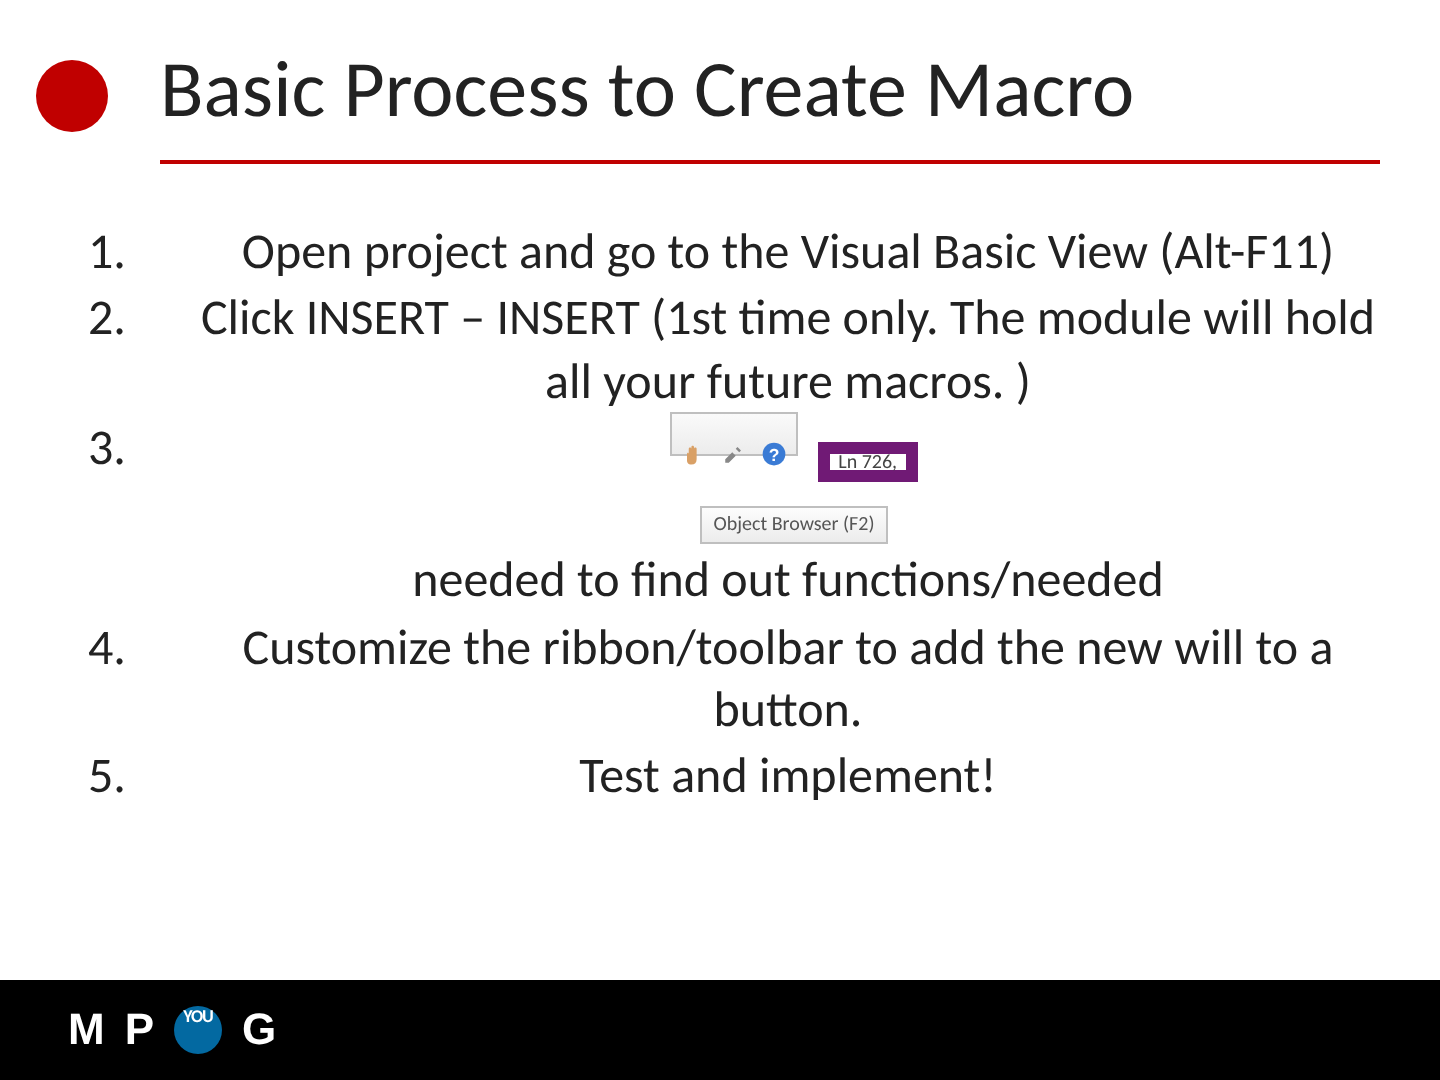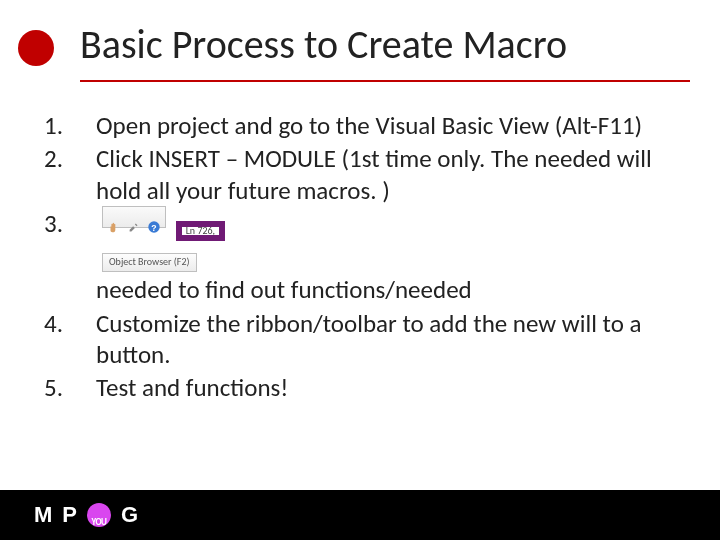--- a/index.html
+++ b/index.html
@@ -7,50 +7,50 @@
   .slide { position: relative; width: 720px; height: 540px; background: #fff; }
 
   .bullet-dot { position: absolute; left: 18px; top: 30px; width: 36px; height: 36px; border-radius: 50%; background: #c00000; }
 
   .title { position: absolute; left: 80px; top: 20px; font-size: 40px; color: #222; font-weight: 400; letter-spacing: 0px; }
 
   .hr { position: absolute; left: 80px; top: 80px; width: 610px; height: 0; border-top: 2px solid #c00000; }
 
   .content { position: absolute; left: 28px; top: 110px; width: 664px; color: #222; }
   ol.steps { list-style: none; counter-reset: step; }
-  ol.steps > li { counter-increment: step; position: relative; padding-left: 68px; font-size: 25px; line-height: 1.25; margin-bottom: 2px; }
+  ol.steps > li { counter-increment: step; position: relative; padding-left: 68px; font-size: 25px; line-height: 1.25; margin-bottom: 2px; text-align: center; }
   ol.steps > li::before { content: counter(step) "."; position: absolute; left: 16px; top: 0; font-size: 25px; }
 
   .inline-fig { display: inline-block; vertical-align: middle; margin-left: 6px; position: relative; top: -2px; }
   .tb-row { display: inline-flex; align-items: center; border: 1px solid #bfbfbf; background: linear-gradient(#fafafa,#ececec); height: 22px; padding: 0 4px; gap: 6px; }
   .tb-ico { width: 14px; height: 14px; display: inline-block; }
   .ln-box { font-size: 10px; color: #444; border: 6px solid #701a75; background: #fff; padding: 0 4px; height: 20px; display: inline-flex; align-items: center; margin-left: 4px; }
   .ob-label { margin-top: 3px; font-size: 10px; color: #555; background: linear-gradient(#fdfdfd,#ececec); border: 1px solid #bfbfbf; padding: 2px 6px; display: inline-block; }
 
   .footer { position: absolute; left: 0; bottom: 0; width: 720px; height: 50px; background: #000; display: flex; align-items: center; padding-left: 34px; gap: 10px; }
   .logo-m, .logo-p, .logo-g { color: #fff; font-weight: 700; font-size: 22px; font-family: Arial, sans-serif; }
-  .logo-o { width: 24px; height: 24px; border-radius: 50%; background: #d946ef; display: inline-flex; align-items: flex-end; justify-content: center; color: #fff; font-size: 9px; font-weight: 700; letter-spacing: -0.5px; }
+  .logo-o { width: 24px; height: 24px; border-radius: 50%; background: #0369a1; display: inline-flex; align-items: flex-start; justify-content: center; color: #fff; font-size: 9px; font-weight: 700; letter-spacing: -0.5px; }
 </style>
 </head>
 <body>
 
 <div class="slide">
 
   <div class="bullet-dot"></div>
 
   <div class="title">Basic Process to Create Macro</div>
   <div class="hr"></div>
 
   <div class="content">
     <ol class="steps">
       <li>
         <span>Open project and go to the Visual Basic View (Alt-F11)</span>
       </li>
       <li>
-        <span>Click INSERT – MODULE (1st time only. The needed will hold all your future macros. )</span>
+        <span>Click INSERT – INSERT (1st time only. The module will hold all your future macros. )</span>
       </li>
       <li>
         <span class="inline-fig">
           <span style="display:inline-block; vertical-align:top;">
             <span class="tb-row">
               <span class="tb-ico">
                 <svg viewBox="0 0 16 16" width="14" height="14">
                     <path fill="#d9a066" d="M4 8c0-1 1-1 1 0v2V5c0-1 1.5-1 1.5 0v4V4c0-1 1.5-1 1.5 0v5V5c0-1 1.5-1 1.5 0v6c0 2-1 3-3 3H6c-1 0-2-1-2-2V8z"></path>
                   </svg>
               </span>
@@ -71,21 +71,21 @@
             <span class="ob-label">Object Browser (F2)</span>
           </span>
         </span>
         <br>
         <span>needed to find out functions/needed</span>
       </li>
       <li>
         <span>Customize the ribbon/toolbar to add the new will to a button.</span>
       </li>
       <li>
-        <span>Test and functions!</span>
+        <span>Test and implement!</span>
       </li>
     </ol>
   </div>
 
   <div class="footer">
     <span class="logo-m">M</span>
     <span class="logo-p">P</span>
     <span class="logo-o">
         <span>YOU</span>
       </span>

